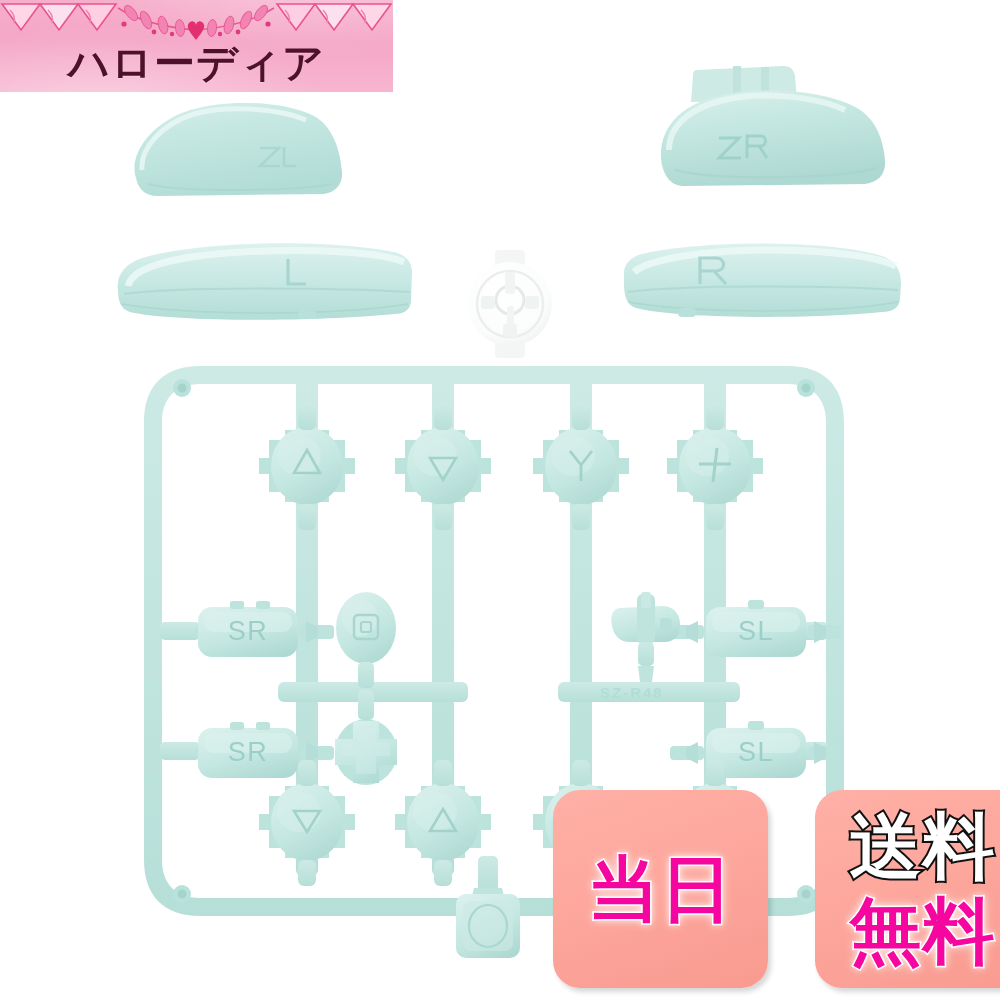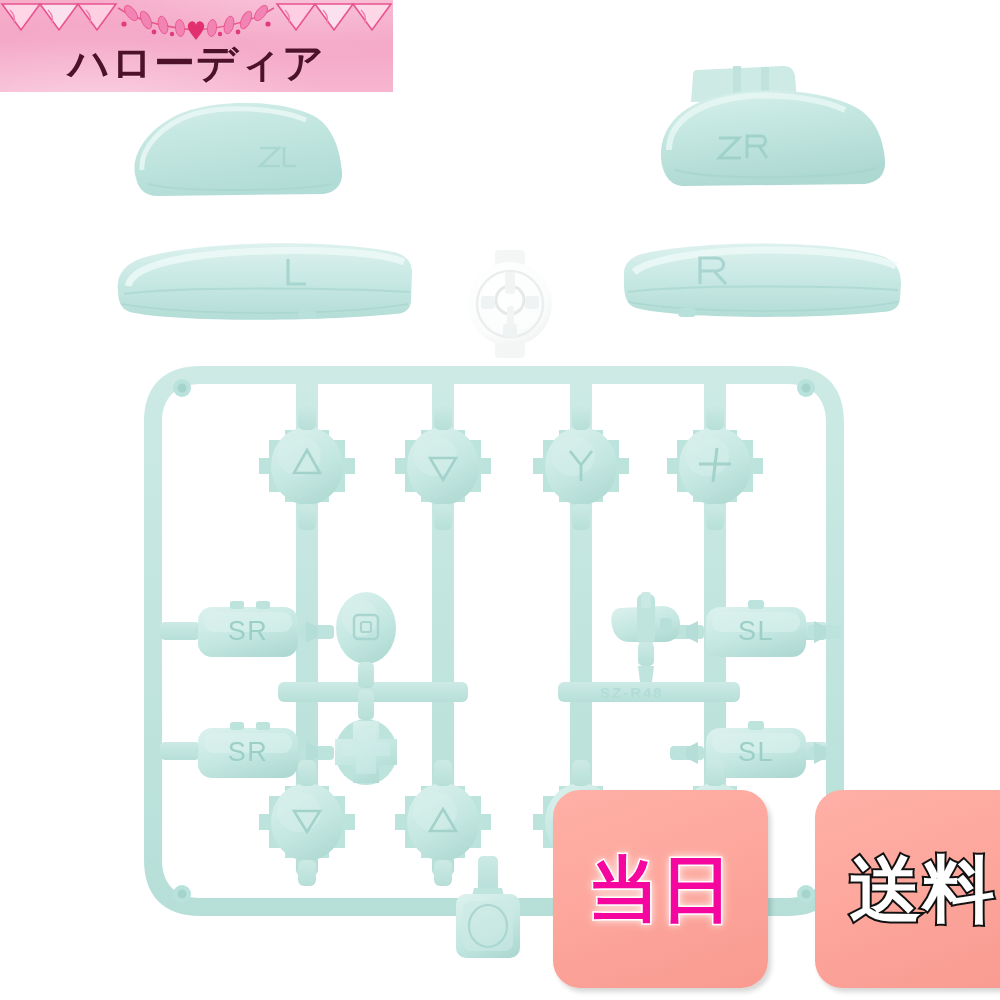--- a/index.html
+++ b/index.html
@@ -472,15 +472,16 @@
       </g>
     </svg>
   </div>
 
   <div class="badge badge-same-day">
     <div class="badge-line bl-magenta">当日</div>
   </div>
 
   <div class="badge badge-free-ship">
     <div class="badge-line bl-white">送料</div>
+    <div class="badge-line bl-magenta">無料</div>
   </div>
 
 </div>
 
 </body></html>

